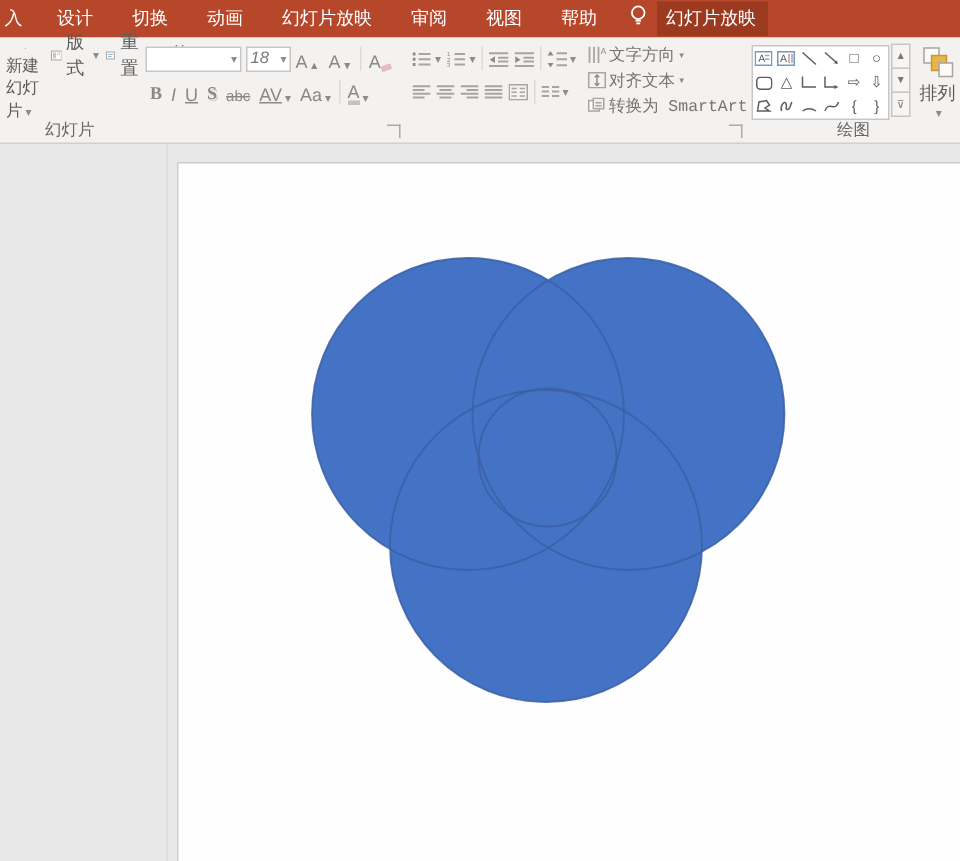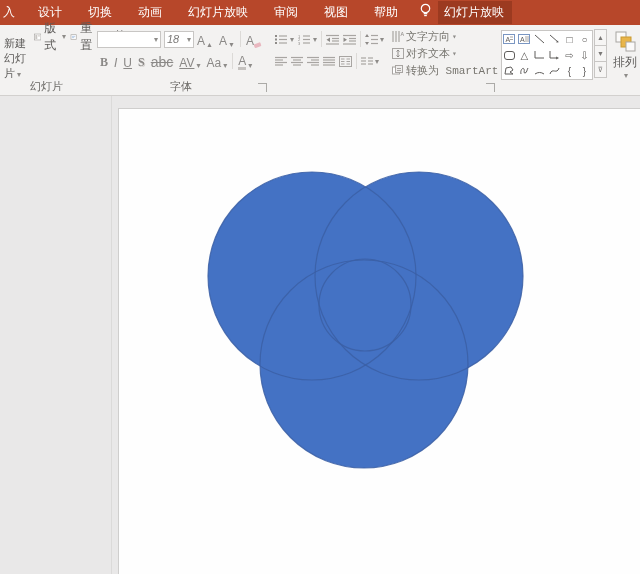--- a/index.html
+++ b/index.html
@@ -36,21 +36,21 @@
 
   
   .fontgrp-inner { display:flex; flex-direction:column; }
   .frow { display:flex; align-items:center; height:22px; }
   .combo { background:#fff; border:1px solid #C8C6C4; height:17px; display:flex; align-items:center;
            padding:0 2px; font-size:11px; color:#7A7876; }
   .combo .cv { flex:1;font-style:italic; }
   .fbtn { font-size:12px; color:#8B8987; padding:0 3px; height:18px; display:flex; align-items:flex-end; cursor:default; }
   .fbtn b { font-weight:bold; font-family:"Liberation Serif","DejaVu Serif",serif; }
   .sup { font-size:7px; margin-left:1px; }
-  .strike { text-decoration:line-through; font-size:14px; }
+  .strike { text-decoration:line-through; font-size:10px; }
   .u { text-decoration:underline; }
   .minisep { width:1px; height:16px; background:#DCDAD7; margin:0 2px; }
 
   
   .pleft { display:flex; flex-direction:column; }
   .prow { display:flex; align-items:center; height:22px; }
   .ibtn { display:flex; align-items:center; padding:1px 2px; cursor:default; }
   .pright { display:flex; flex-direction:column; margin-left:6px;font-family:Liberation Mono, monospace; }
   .tbtn { display:flex; align-items:center; height:17px; font-size:11px; color:#77756F; cursor:default; white-space:nowrap; }
   .tbtn svg { margin-right:2px; }
@@ -199,21 +199,20 @@
             <span>Aa</span>
             <span class="dd">▾</span>
           </div>
         <div class="minisep"></div>
         <div class="fbtn">
             <span style="border-bottom:3px solid #C5C2BF; line-height:11px;">A</span>
             <span class="dd">▾</span>
           </div>
       </div>
     </div>
-    <div class="grouplabel">字体</div>
     <div class="launcher"></div>
   </div>
 
   <div class="vsep"></div>
 
   <div class="rgroup" style="width:228px;">
     <div class="pleft">
       <div class="prow">
         <div class="ibtn">
           <svg width="13" height="11" viewBox="0 0 13 11">
@@ -470,20 +469,21 @@
     </div>
     <div class="arrange">
       <svg width="24" height="24" viewBox="0 0 24 24">
         <rect x="3" y="2" width="10" height="10" fill="#FBFAF9" stroke="#A8A5A2"></rect>
         <rect x="8" y="7" width="10" height="10" fill="#E8B54A" stroke="#C99A33"></rect>
         <rect x="13" y="12" width="9" height="9" fill="#FBFAF9" stroke="#A8A5A2"></rect>
       </svg>
       <span>排列</span>
       <span class="dd">▾</span>
     </div>
+    <div class="grouplabel">绘图</div>
   </div>
 </div>
 
 <div class="main">
   <div class="thumbpanel"></div>
   <div class="slide"></div>
   <svg class="shapes-svg" width="640" height="478" viewBox="0 0 640 478">
     <g id="shape-fills">
         <circle cx="312" cy="180" r="104" fill="#4472C4"></circle>
         <circle cx="419" cy="180" r="104" fill="#4472C4"></circle>

